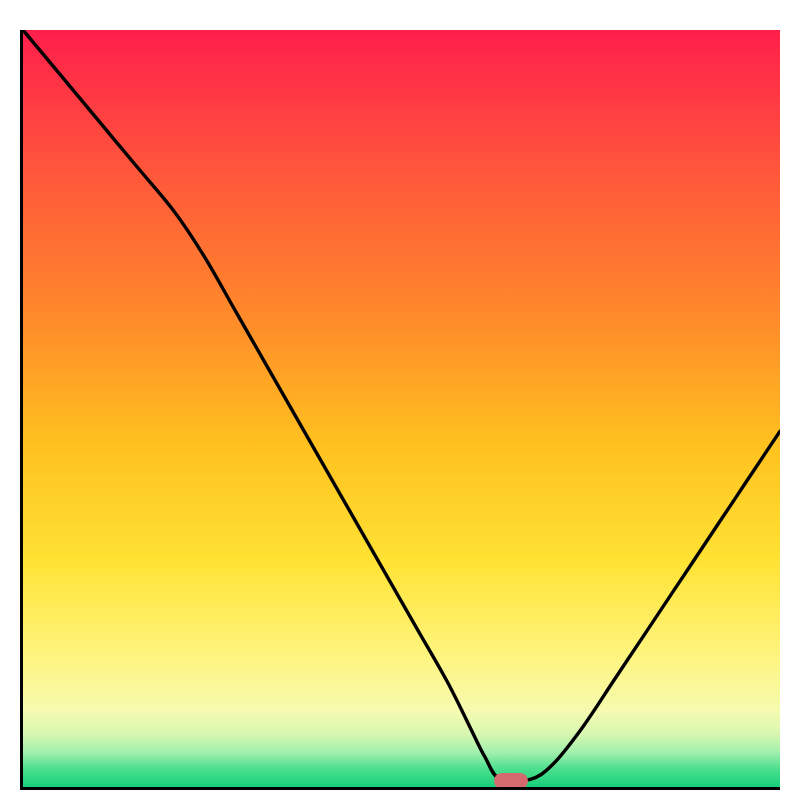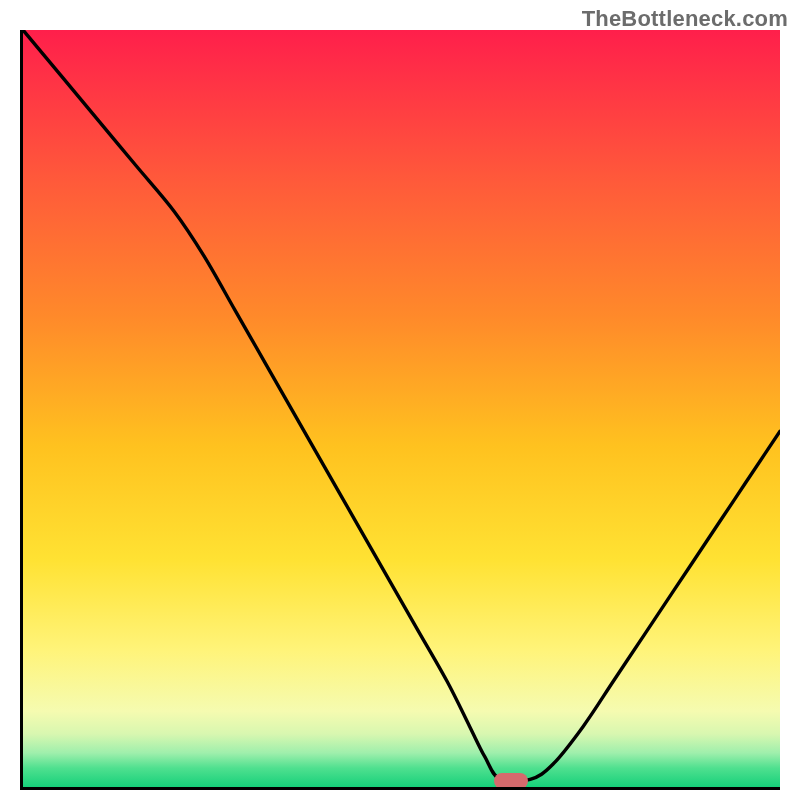--- a/index.html
+++ b/index.html
@@ -57,21 +57,20 @@
     width: 34px;
     height: 16px;
     border-radius: 8px;
     transform: translate(-50%, -50%);
   }
 </style>
 </head>
 <body>
 
 <div class="frame">
-  <div class="watermark">TheBottleneck.com</div>
 
   <div class="plot">
     <svg class="gradient" viewBox="0 0 100 100" preserveAspectRatio="none">
       <defs>
         <linearGradient id="bg" x1="0" y1="0" x2="0" y2="1">
             <stop offset="0%" stop-color="#ff1f4b"></stop>
             <stop offset="20%" stop-color="#ff5a3a"></stop>
             <stop offset="38%" stop-color="#ff8a2a"></stop>
             <stop offset="55%" stop-color="#ffc21f"></stop>
             <stop offset="70%" stop-color="#ffe233"></stop>

